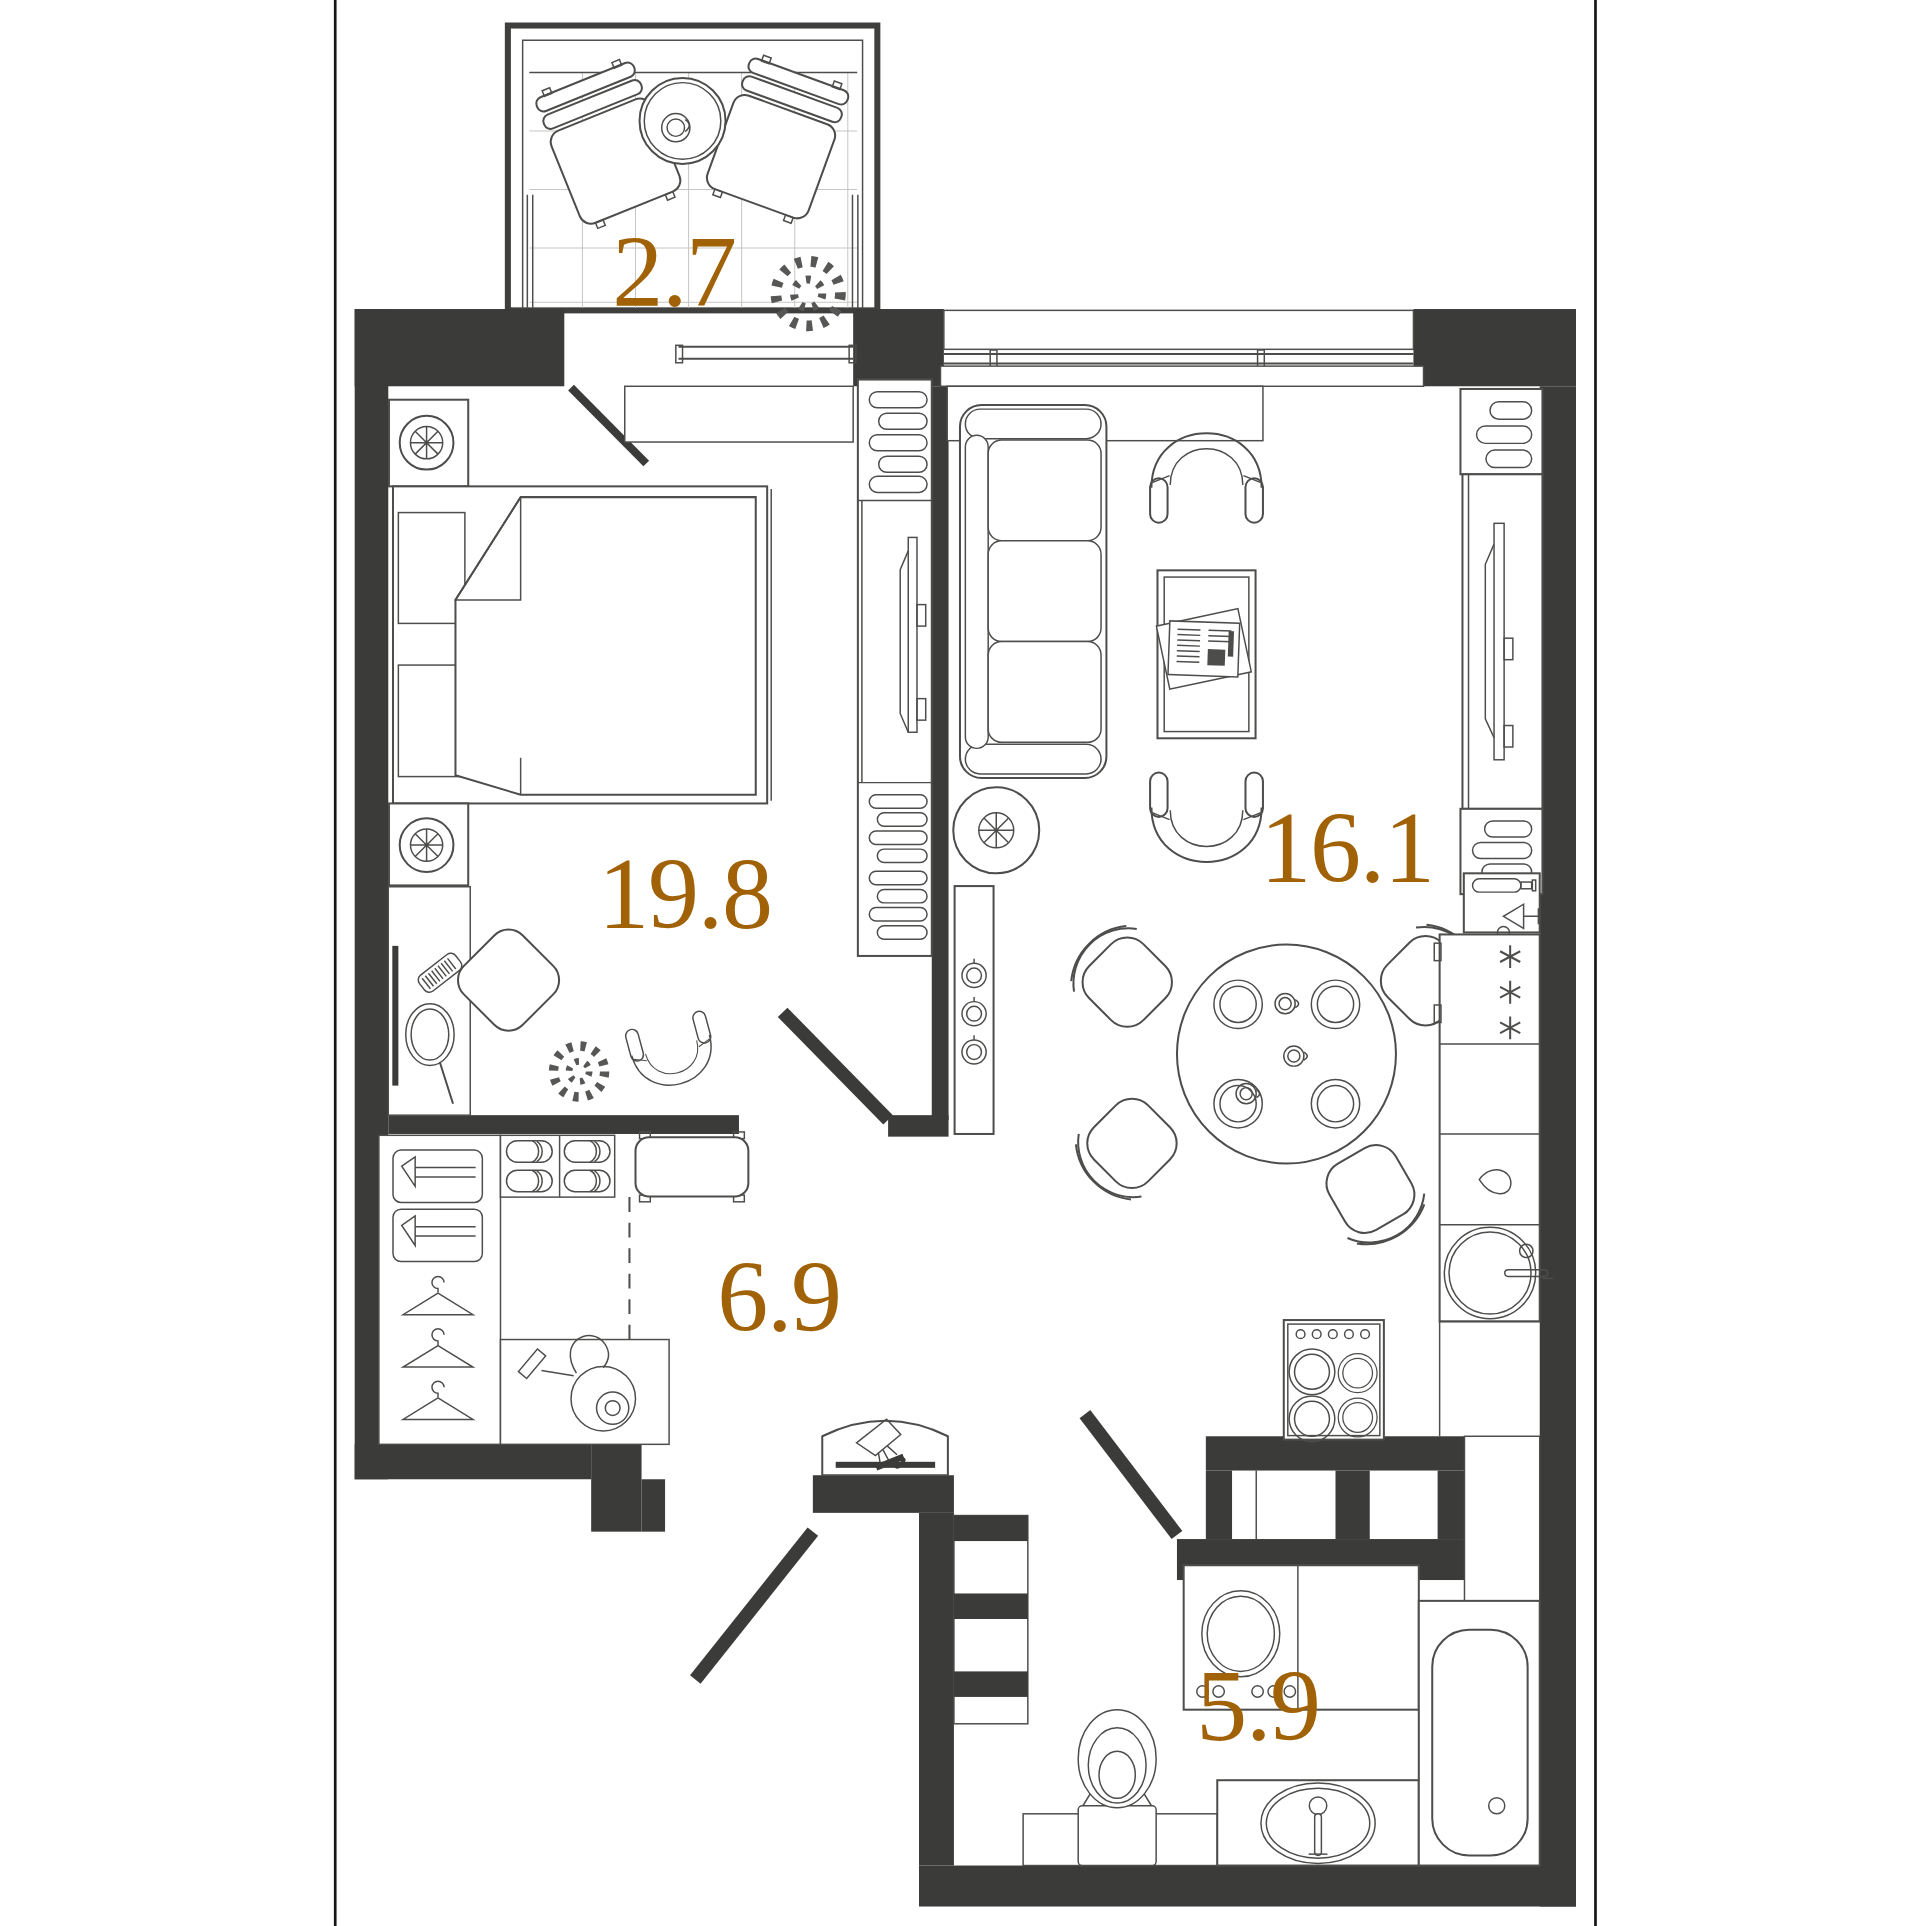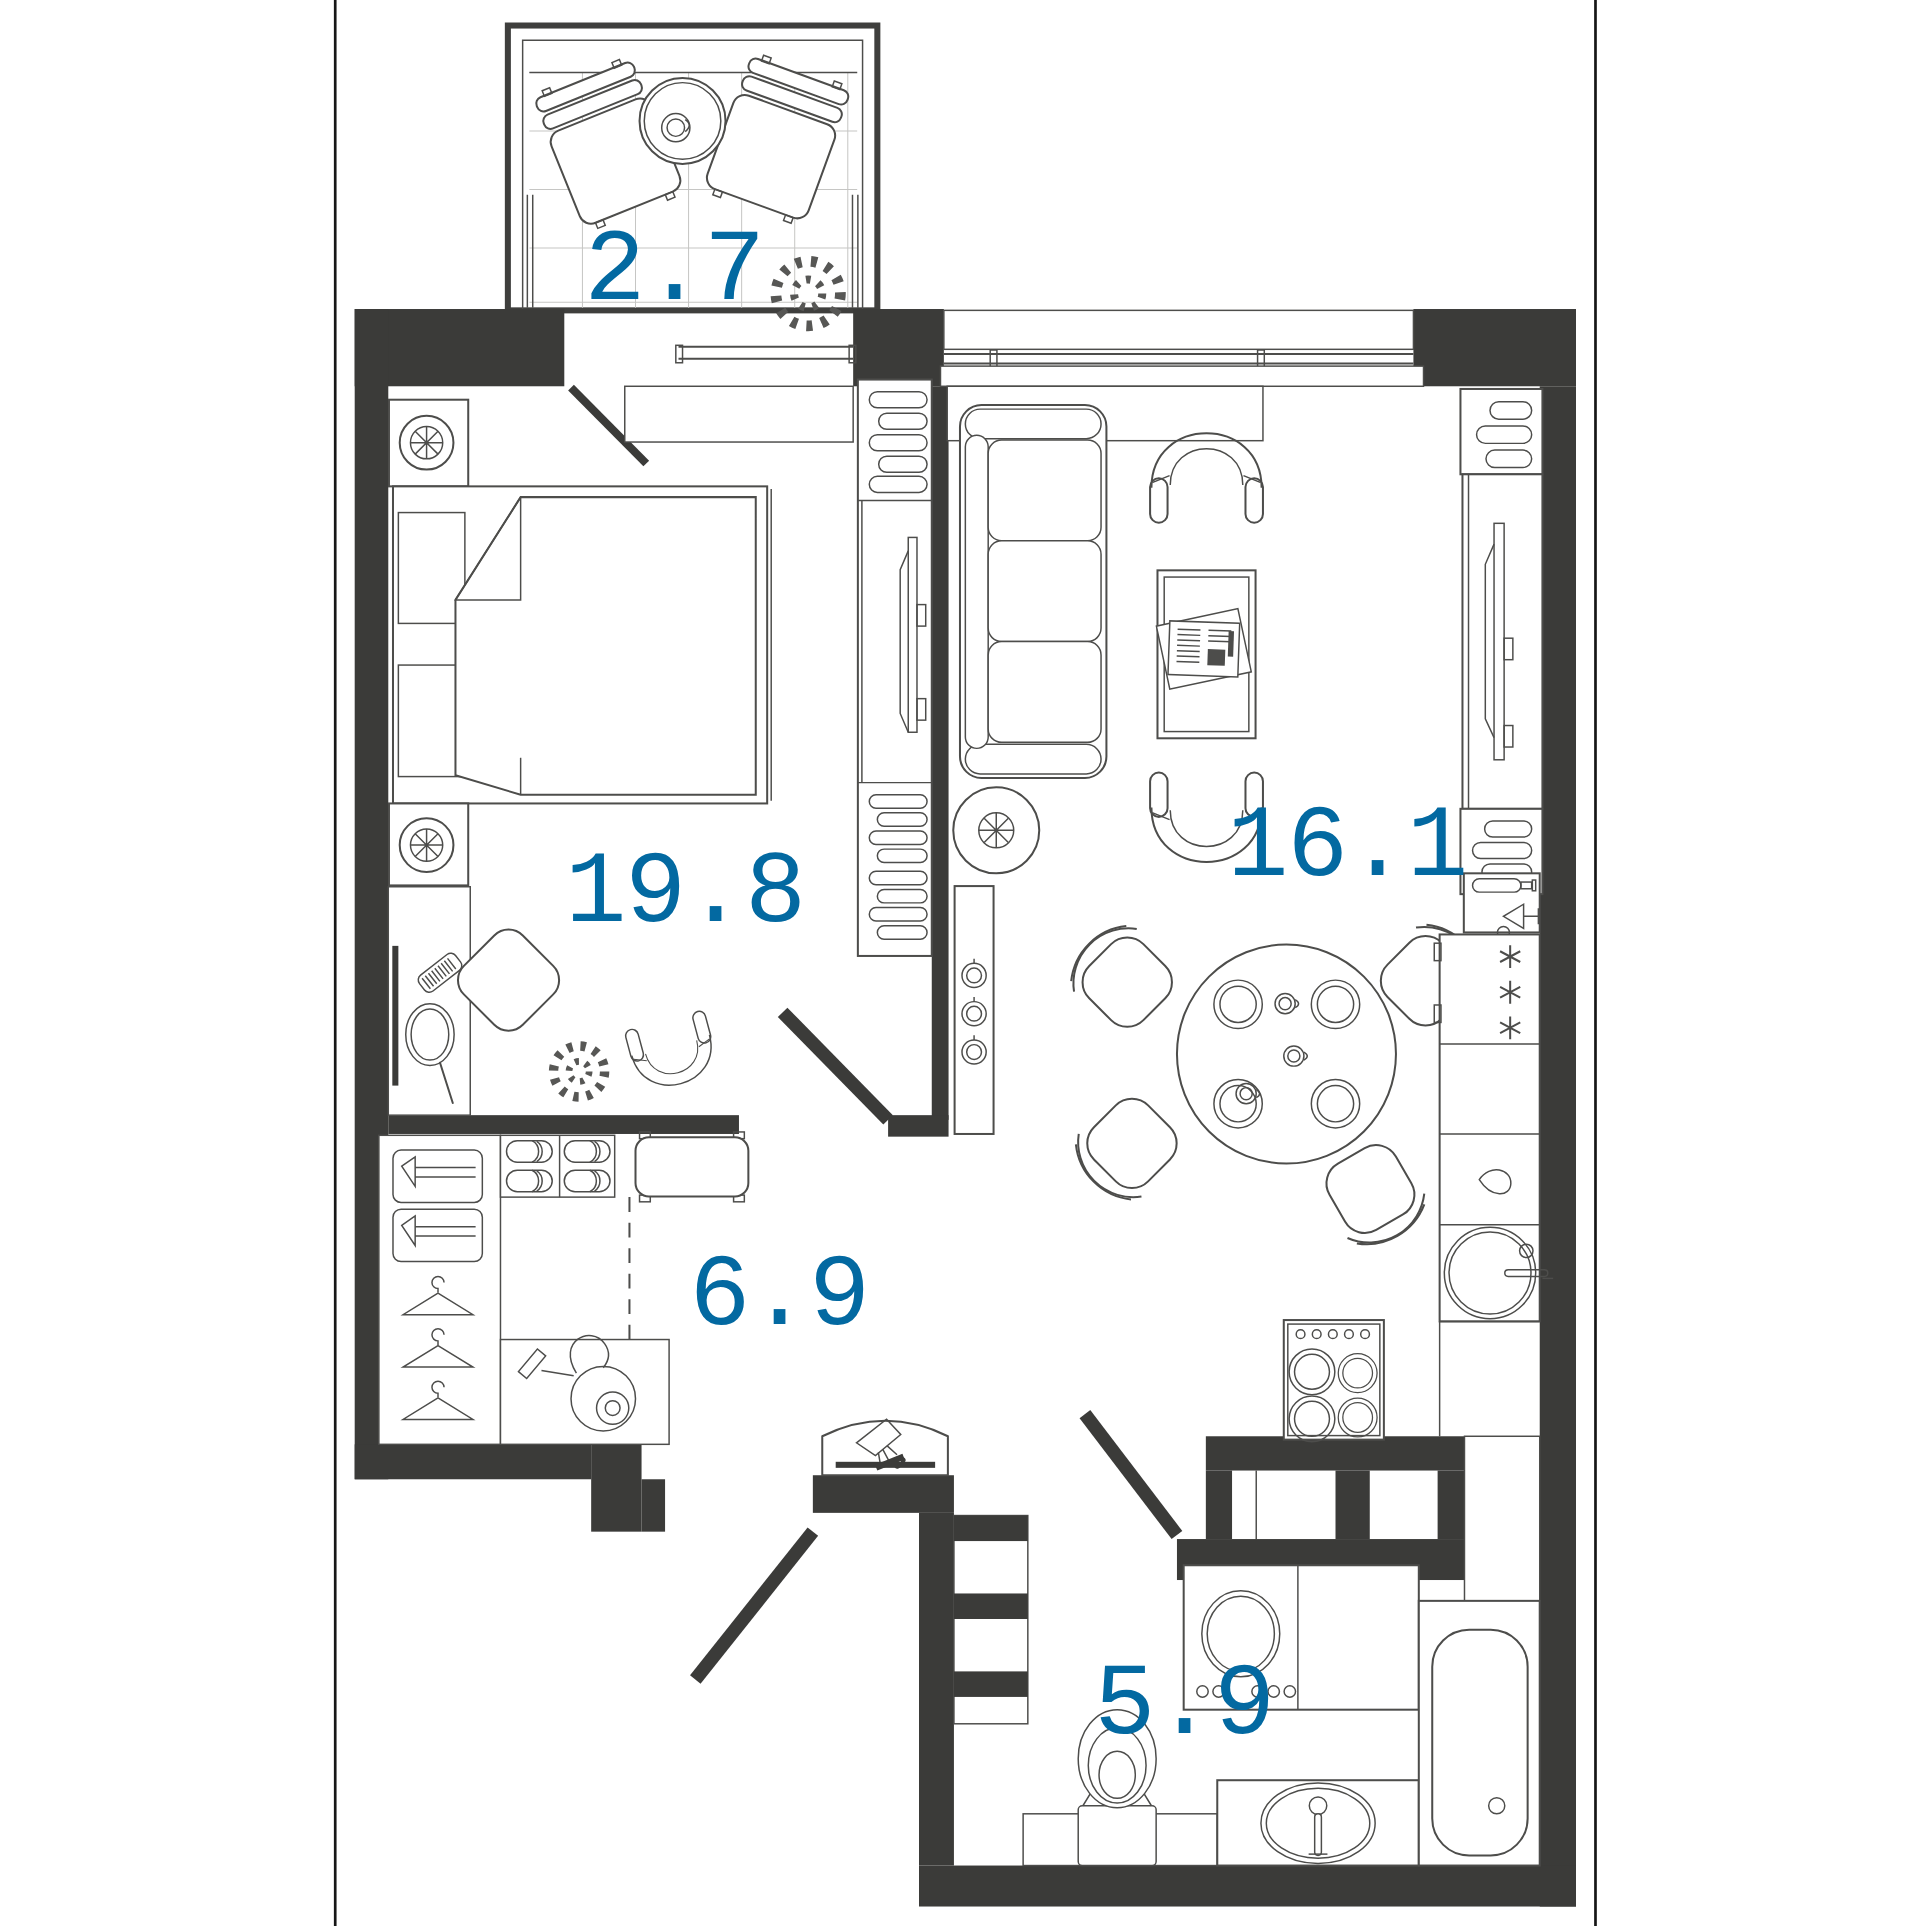--- a/index.html
+++ b/index.html
@@ -1,21 +1,21 @@
 <!DOCTYPE html>
 <html style="font-size:10.7px"><head>
 <meta charset="utf-8">
 <style>
   html,body{margin:0;padding:0;background:#ffffff;}
   .stage{position:relative;width:1926px;height:1926px;background:#fff;overflow:hidden;
          font-family:"DejaVu Sans",sans-serif;}
   .plansvg{position:absolute;left:0;top:0;}
-  .arealabel{position:absolute;transform:translate(-50%,-50%);color:#0369a1;
+  .arealabel{position:absolute;transform:translate(-50%,-50%);color:#a16207;
              font-size:102px;font-weight:300;letter-spacing:-1.3px;line-height:1;
-             font-family:Liberation Mono, monospace;white-space:nowrap;}
+             font-family:Liberation Serif, serif;white-space:nowrap;}
   
   .ln{fill:none;stroke:#4d4d4b;stroke-width:3;}
   .lnw{fill:#ffffff;stroke:#4d4d4b;stroke-width:3;}
   .ln2{fill:none;stroke:#4d4d4b;stroke-width:2.2;}
   .ln2w{fill:#ffffff;stroke:#4d4d4b;stroke-width:2.2;}
   .wall{fill:#3b3b39;}
   .grid{stroke:#c6c6c4;stroke-width:1.5;}
 </style>
 </head>
 <body>
@@ -422,16 +422,16 @@
       <rect x="2132" y="2426" width="142" height="336" rx="55" class="ln"></rect>
       <circle cx="2228" cy="2688" r="12" class="ln2"></circle>
     </g>
   </g>
 </svg>
 
 <div class="arealabel" style="left:674px;top:272px;">2.7</div>
 <div class="arealabel" style="left:685px;top:894px;">19.8</div>
 <div class="arealabel" style="left:1347px;top:848px;">16.1</div>
 <div class="arealabel" style="left:779px;top:1297px;">6.9</div>
-<div class="arealabel" style="left:1184px;top:1706px;">5.9</div>
+<div class="arealabel" style="left:1258px;top:1706px;">5.9</div>
 
 </div>
 
 
 </body></html>

